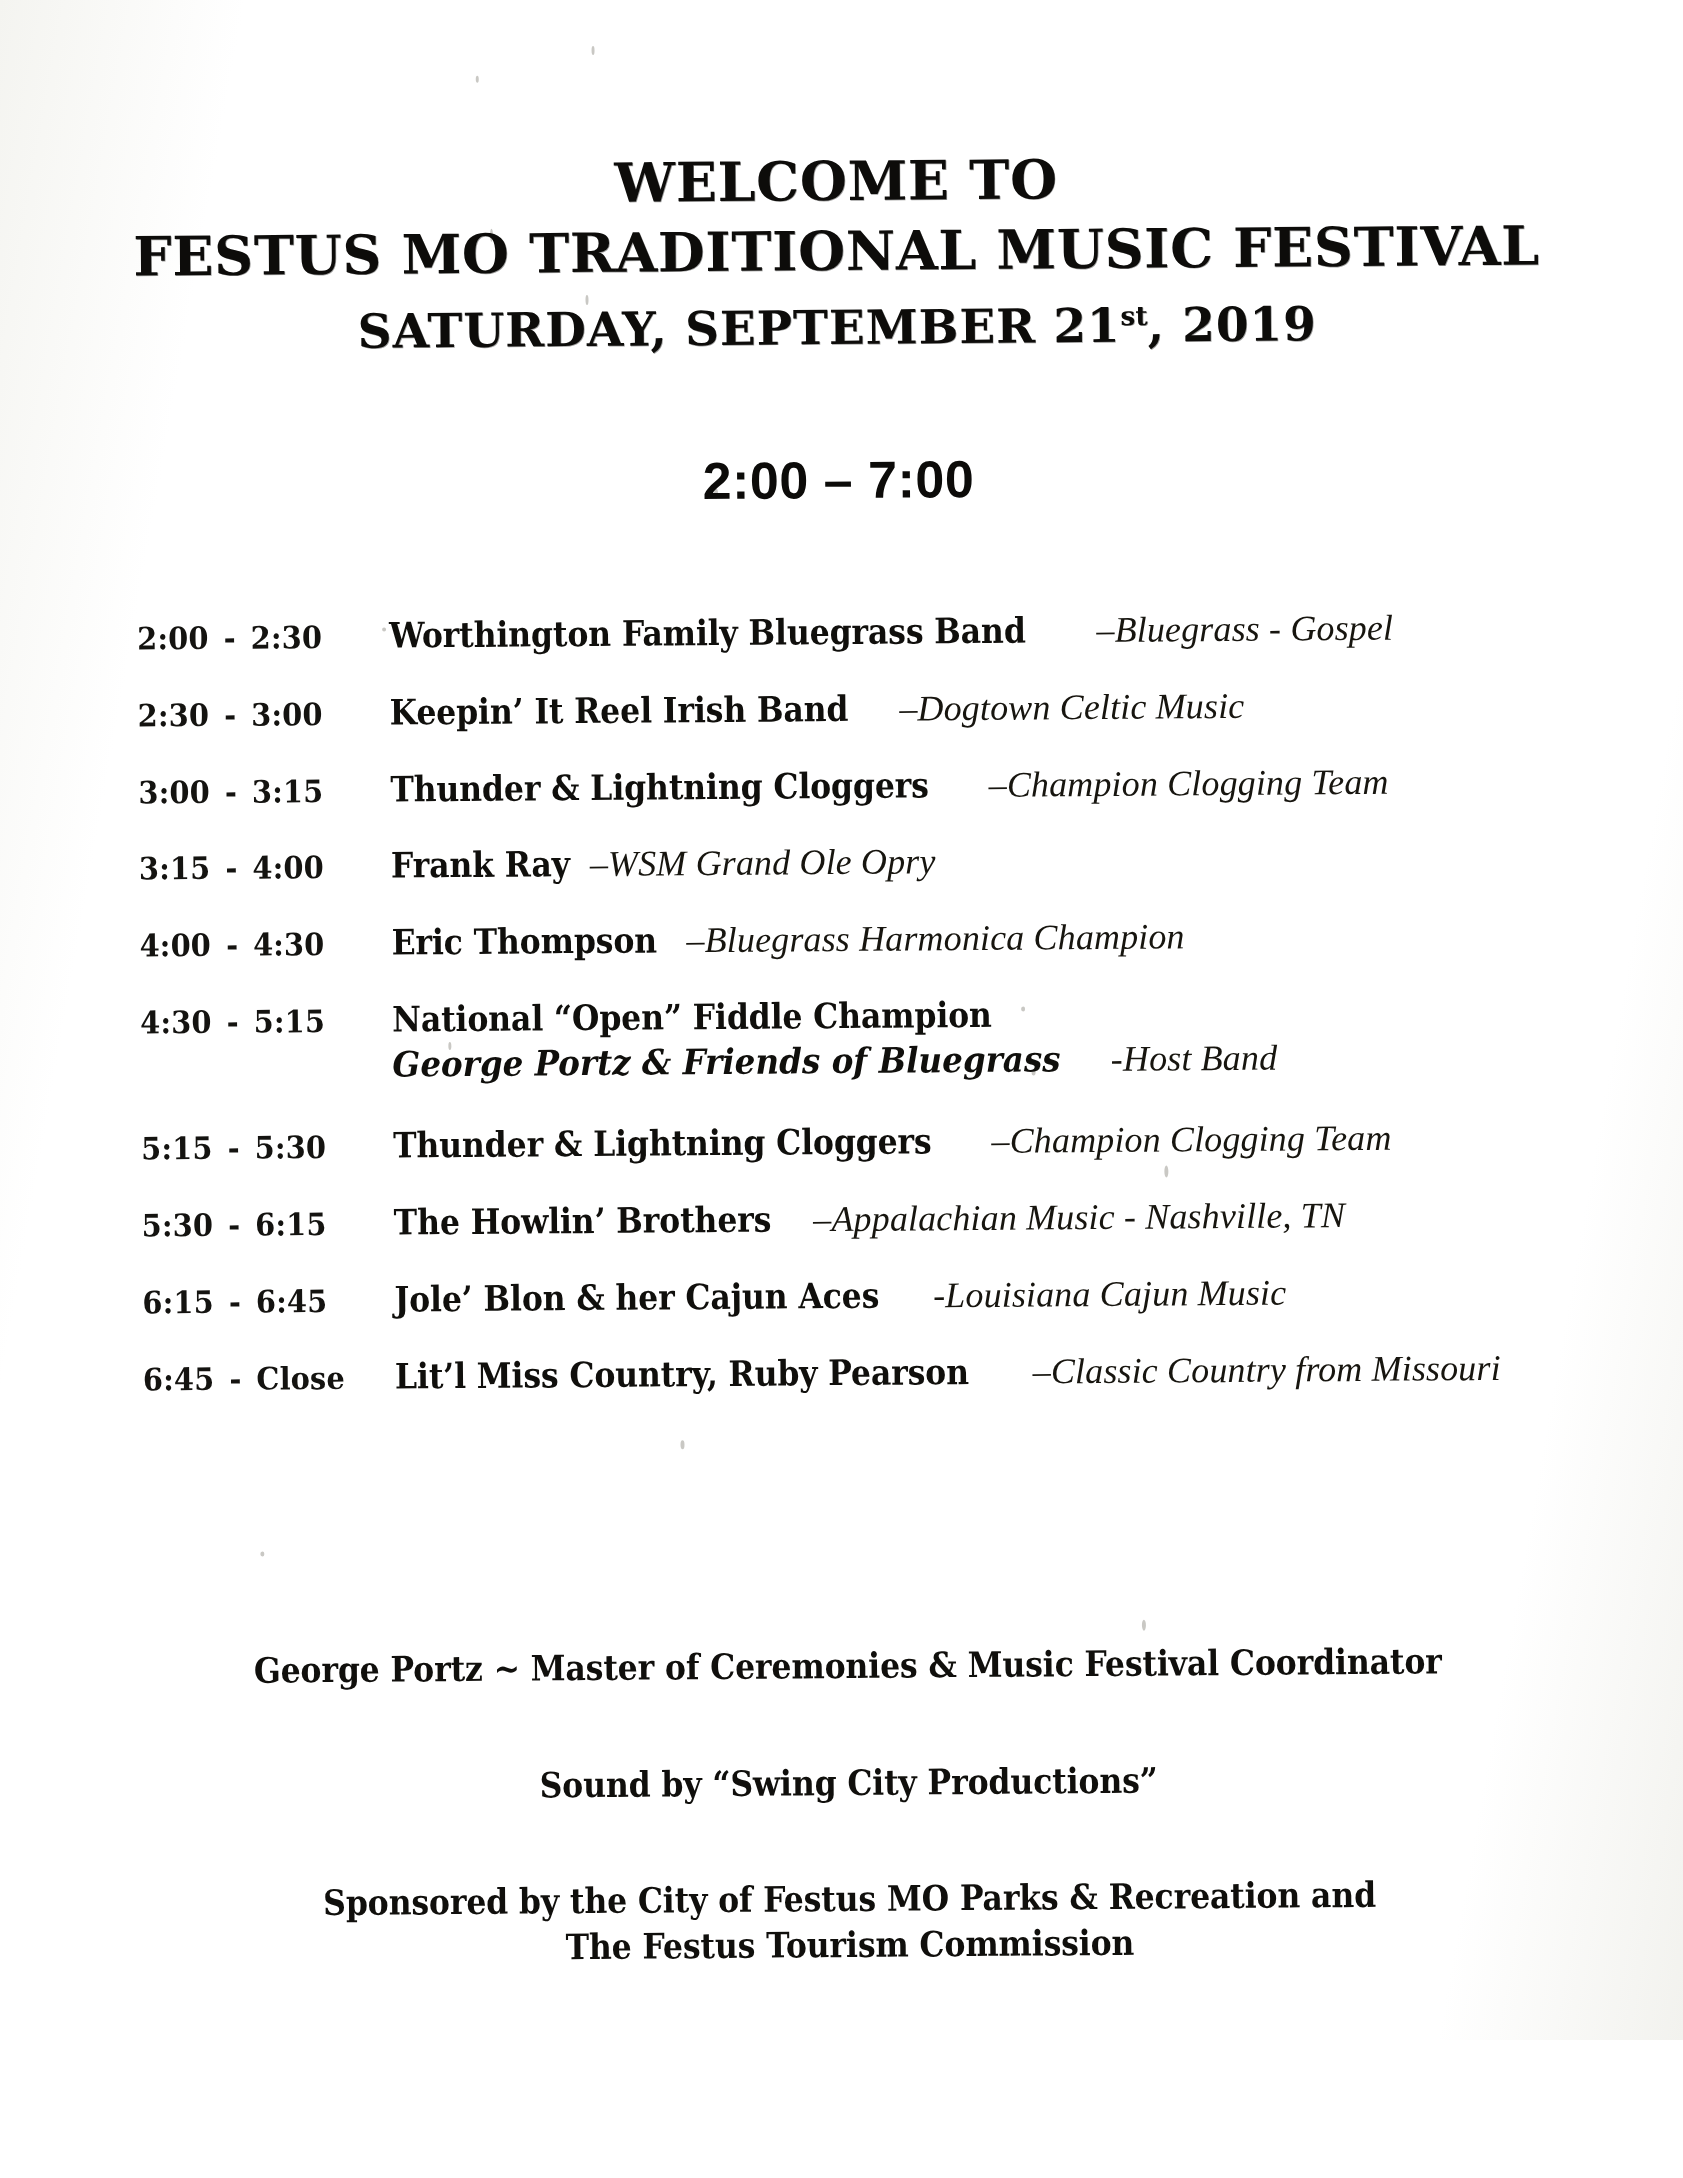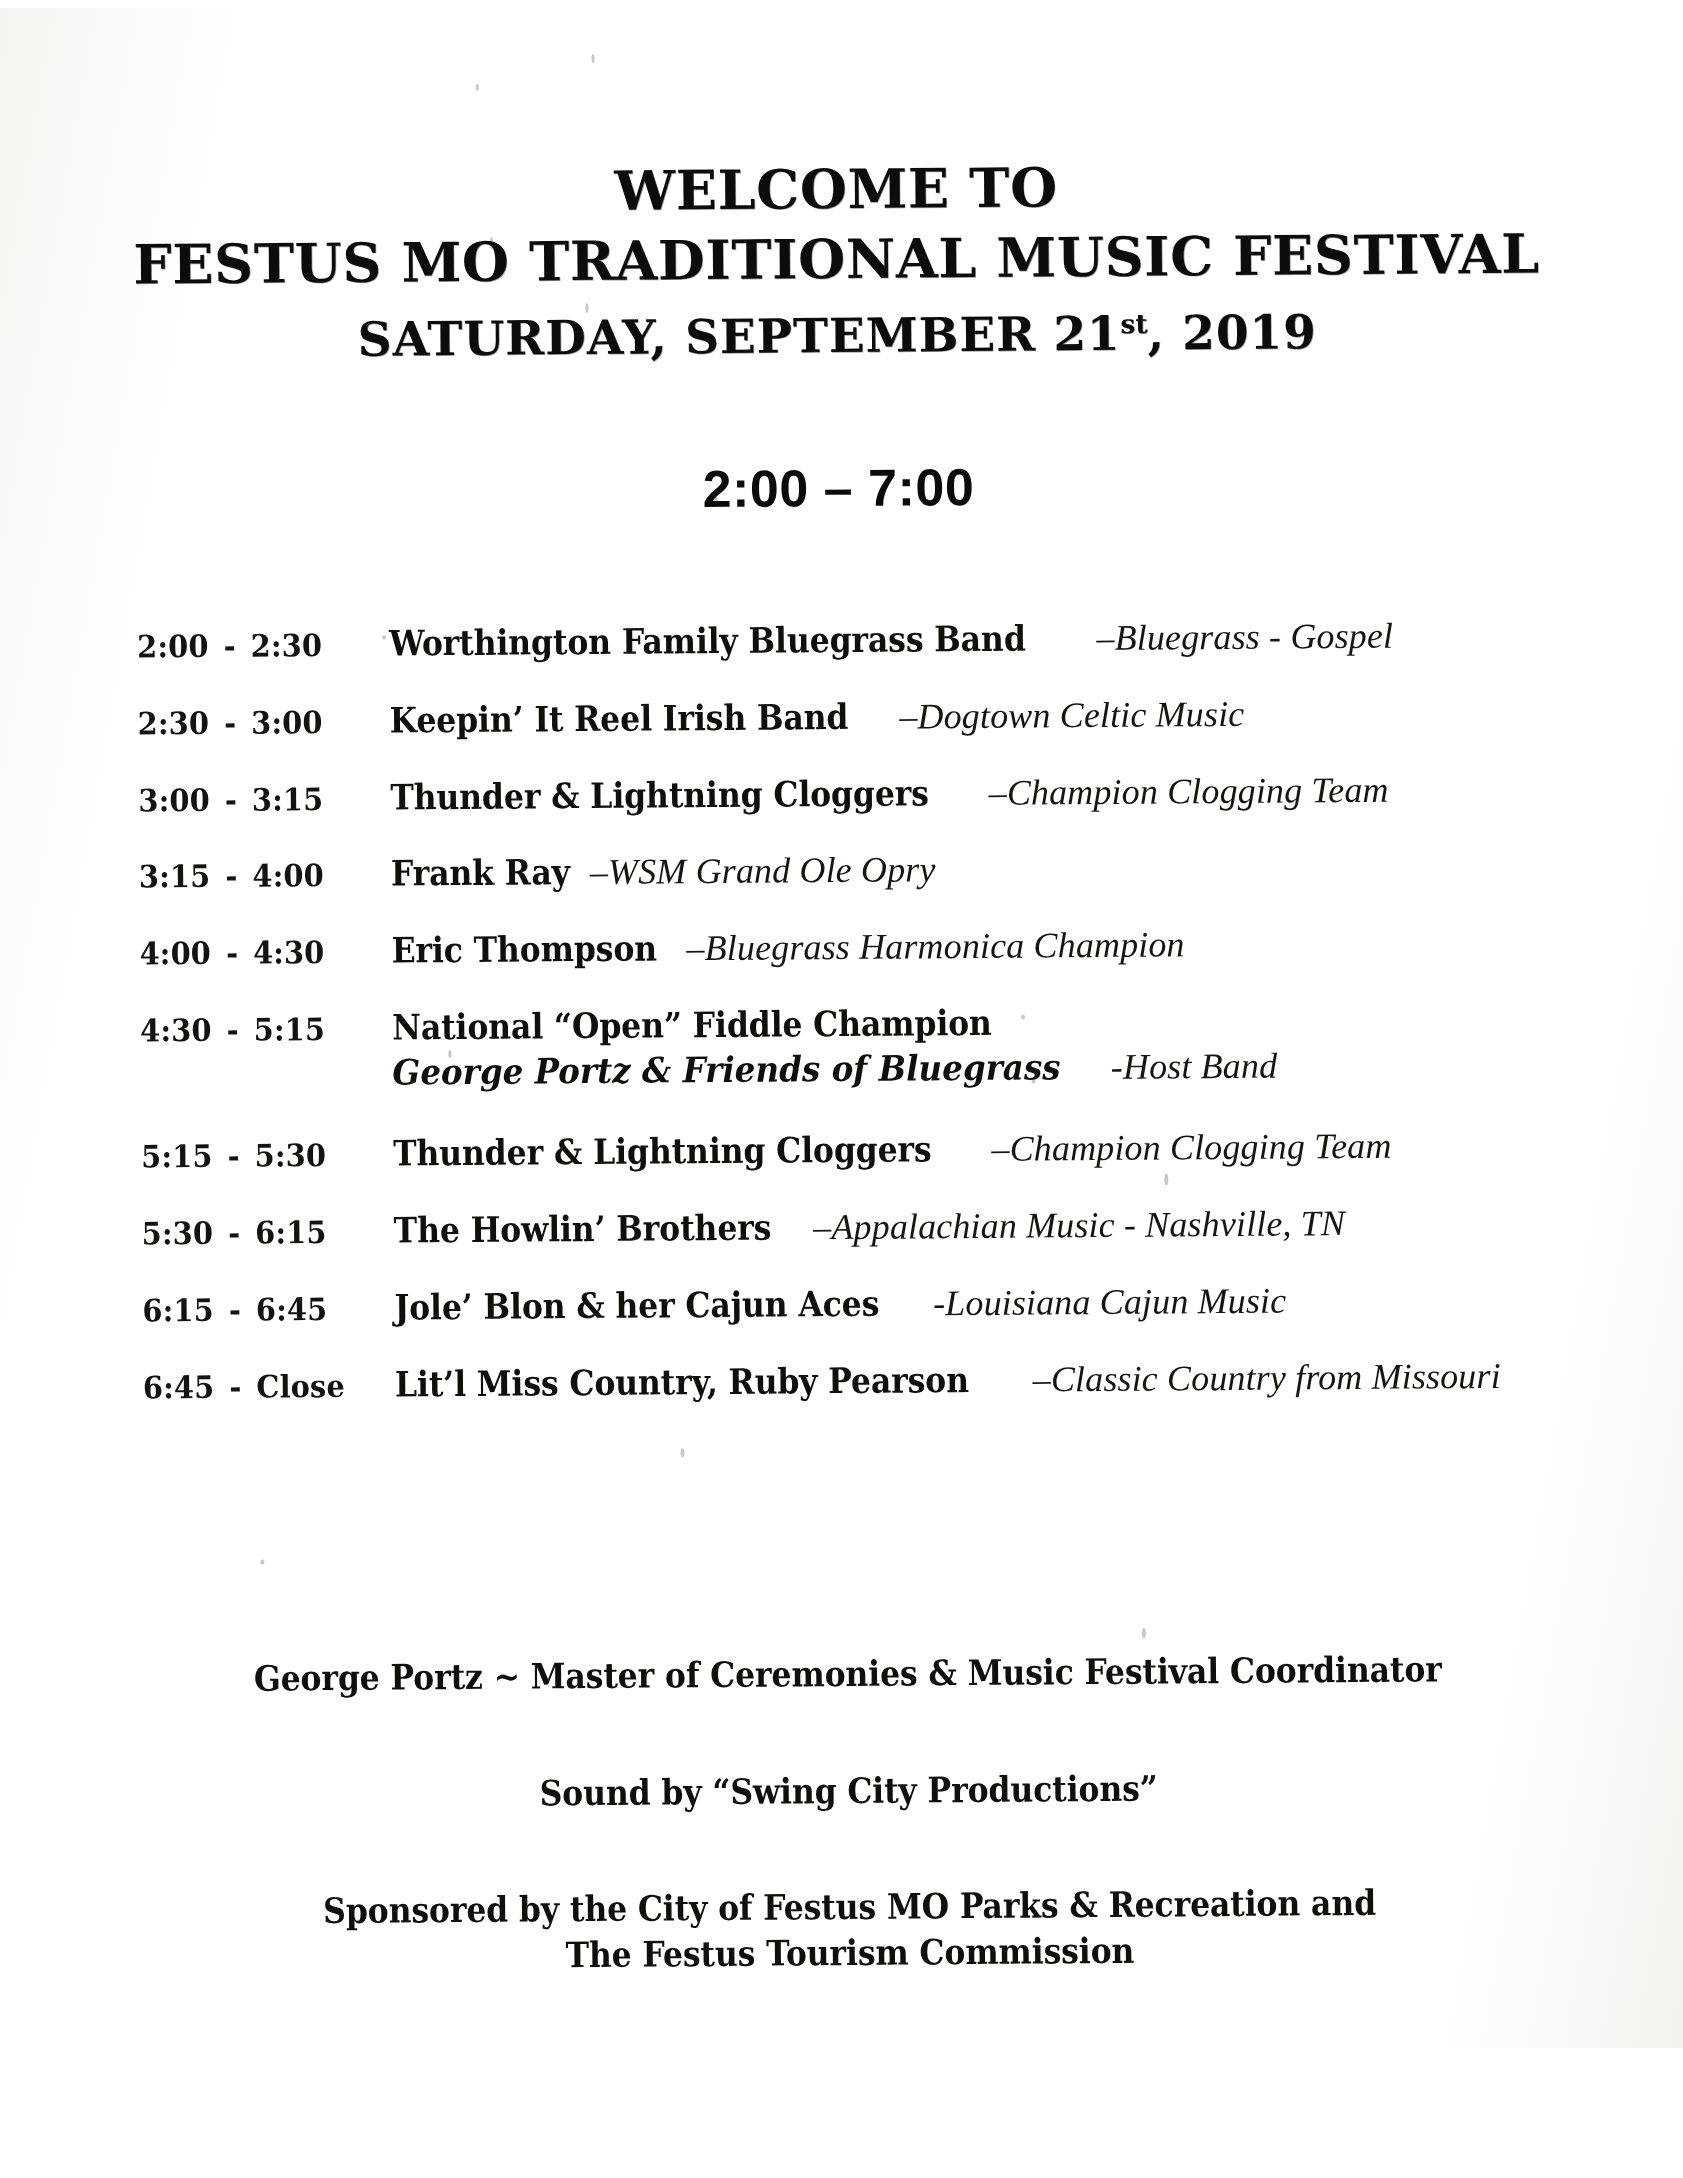--- a/index.html
+++ b/index.html
@@ -6,21 +6,21 @@
   html, body {
     margin: 0;
     padding: 0;
     background: #ffffff;
   }
 
   #page {
     position: relative;
     width: 1683px;
     height: 2040px;
-    margin: 8px auto;
+    margin: 0 auto;
     background: #fdfdfb;
     overflow: hidden;
     font-family: "Liberation Serif", "DejaVu Serif", serif;
     color: #100f0d;
     
     background-image:
       linear-gradient(100deg, #f4f4f0 0%, #ffffff 12%, #ffffff 88%, #f2f2ee 100%),
       linear-gradient(180deg, #ffffff 0%, #ffffff 92%, #f3f3ef 100%);
   }
 

